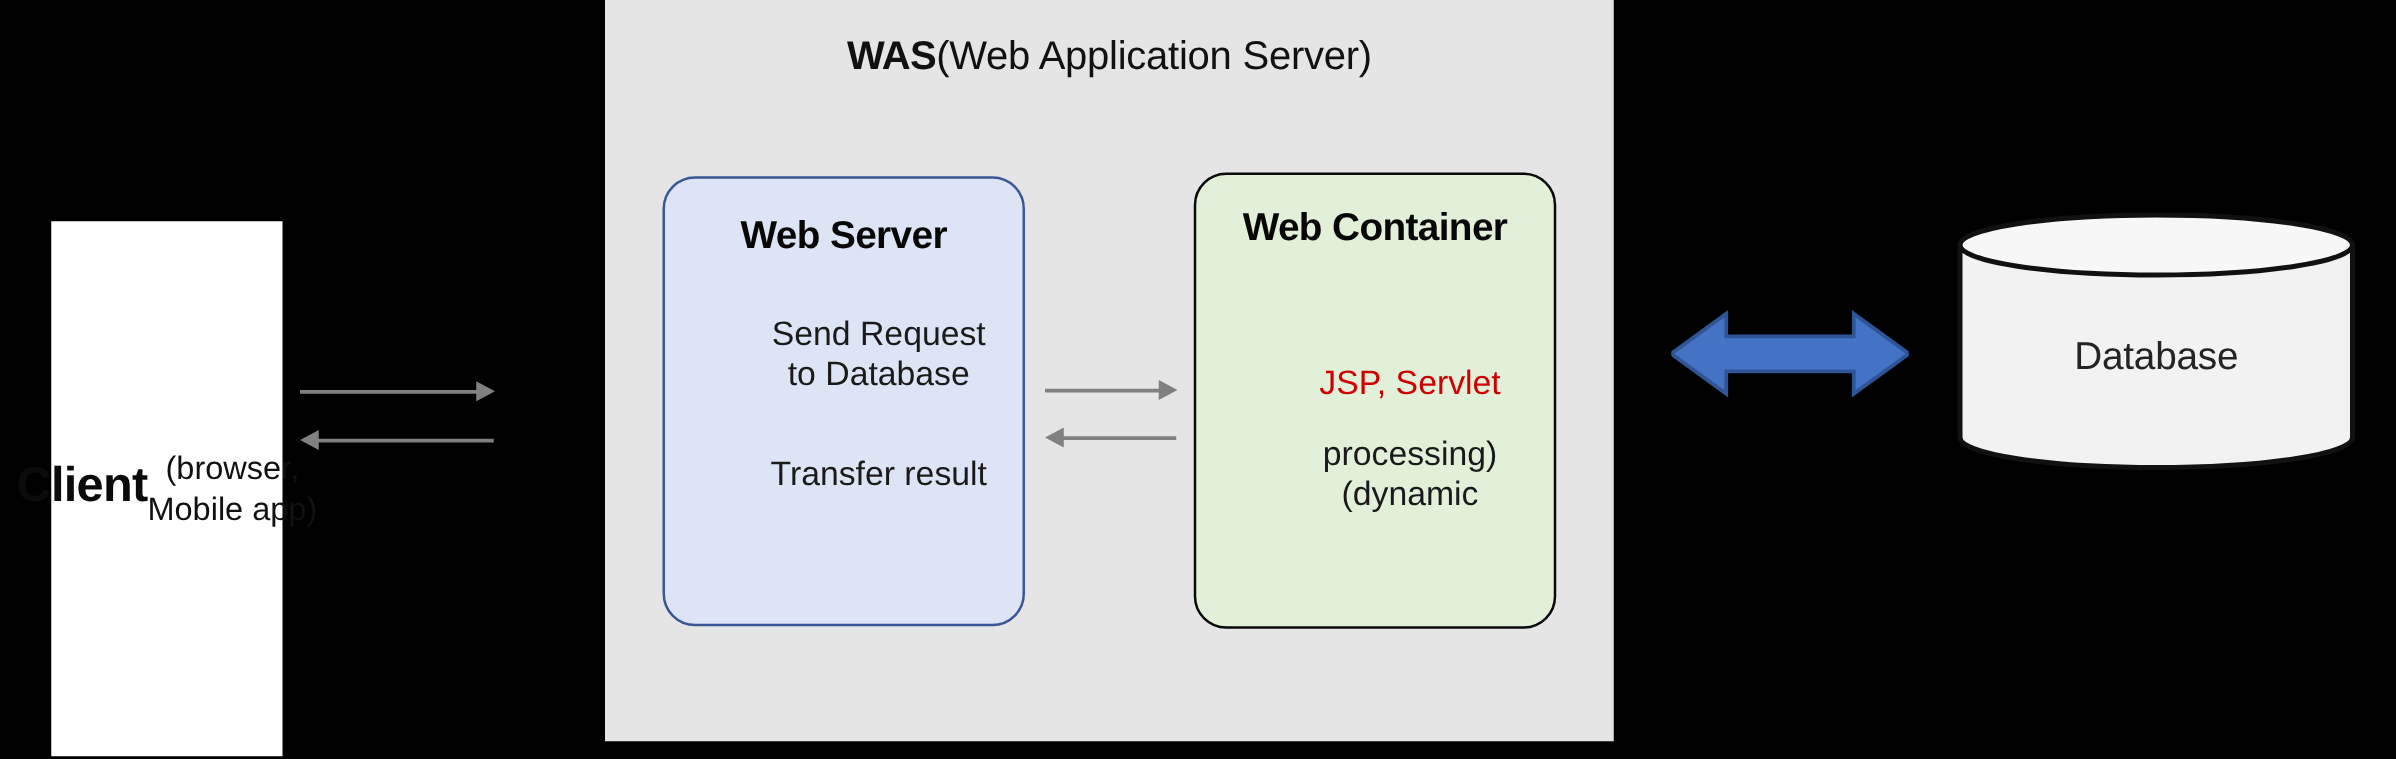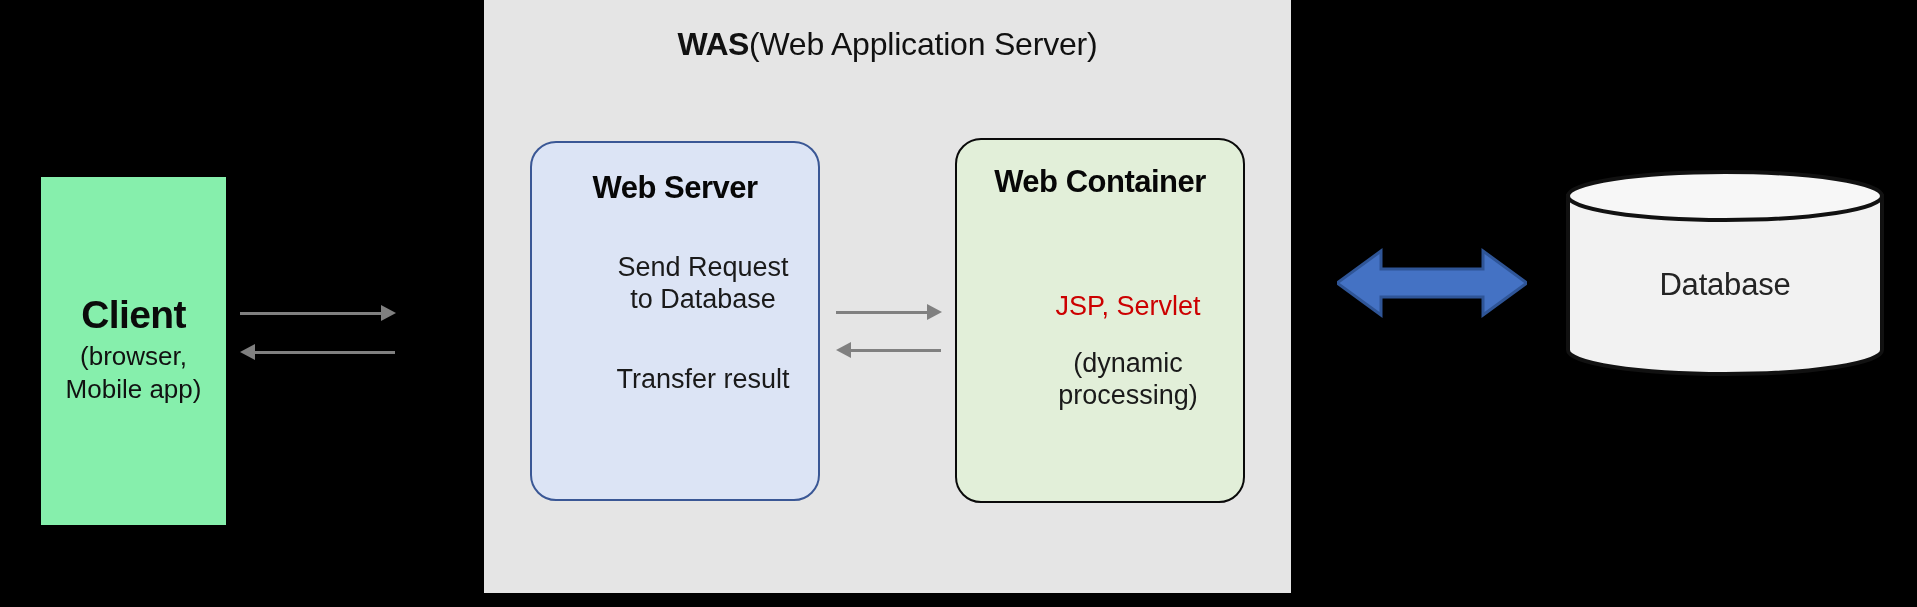--- a/index.html
+++ b/index.html
@@ -43,24 +43,24 @@
   .was-title .light {
     font-weight: 400;
   }
 
   
   .client-box {
     position: absolute;
     left: 41px;
     top: 177px;
     width: 185px;
-    height: 348px;
-    background: #86efac;
+    height: 428px;
+    background: #ffffff;
     display: flex;
-    flex-direction: column;
+    flex-direction: row;
     align-items: center;
     justify-content: center;
     box-sizing: border-box;
   }
   .client-title {
     font-size: 39px;
     font-weight: 700;
     color: #0b0b0b;
     line-height: 1.05;
     letter-spacing: -0.6px;
@@ -241,22 +241,22 @@
   </div>
   <div class="g-arrow arr-w2s">
     <div class="shaft"></div>
     <div class="head left"></div>
   </div>
 
   <div class="inner-box web-container">
     <div class="box-title">Web Container</div>
     <div class="box-line wc-jsp">JSP, Servlet</div>
     <div class="box-line wc-dyn">
+      <div>processing)</div>
       <div>(dynamic</div>
-      <div>processing)</div>
     </div>
   </div>
 
   <div class="blue-arrow">
     <svg width="190" height="80" viewBox="0 0 190 80" xmlns="http://www.w3.org/2000/svg">
       <polygon points="0,40 44,8 44,26 146,26 146,8 190,40 146,72 146,54 44,54 44,72" fill="#4472C4" stroke="#2F5597" stroke-width="3" stroke-linejoin="miter"></polygon>
     </svg>
   </div>
 
   <div class="db">

